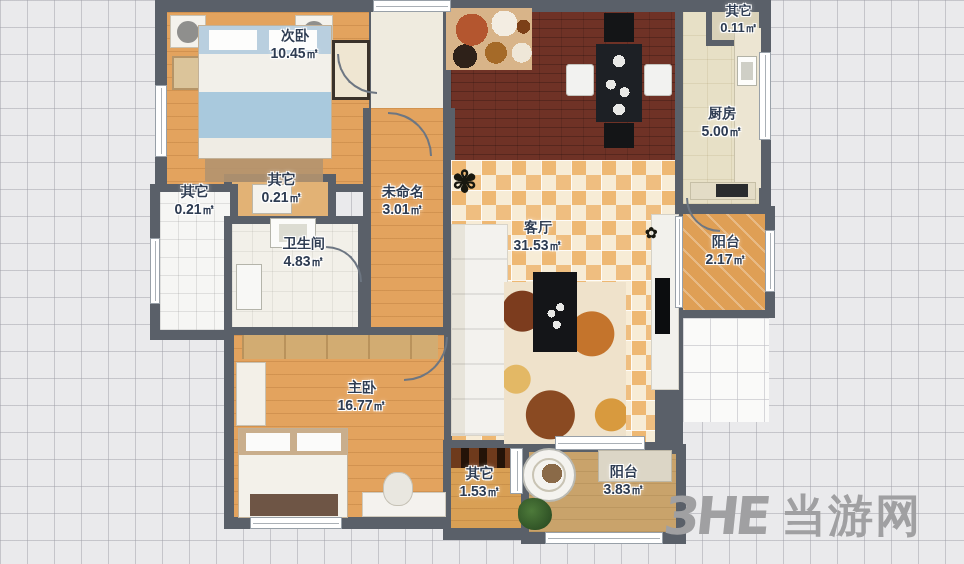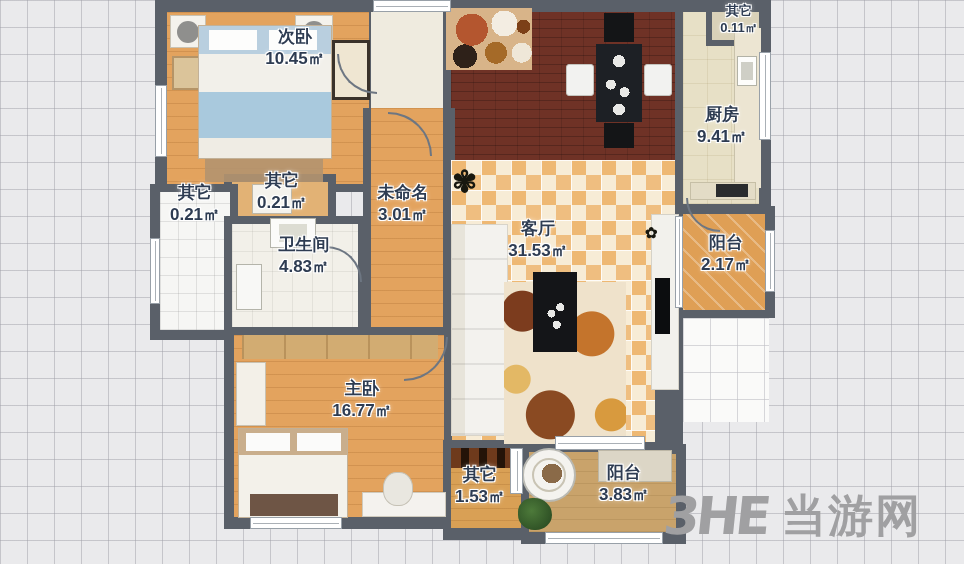--- a/index.html
+++ b/index.html
@@ -136,21 +136,21 @@
   #w8{left:675px;top:216px;width:8px;height:92px;}
   #w9{left:555px;top:436px;width:90px;height:14px;}
   #w10{left:510px;top:448px;width:13px;height:46px;}
   .door{position:absolute;z-index:5;}
   #d1{left:337px;top:54px;width:38px;height:38px;border-left:2px solid #6d7682;border-bottom:2px solid #6d7682;border-radius:0 0 0 100%;}
   #d2{left:326px;top:246px;width:34px;height:34px;border-right:2px solid #6d7682;border-top:2px solid #6d7682;border-radius:0 100% 0 0;}
   #d3{left:388px;top:112px;width:42px;height:42px;border-right:2px solid #6d7682;border-top:2px solid #6d7682;border-radius:0 100% 0 0;}
   #d4{left:686px;top:198px;width:32px;height:32px;border-left:2px solid #6d7682;border-bottom:2px solid #6d7682;border-radius:0 0 0 100%;}
   #d5{left:404px;top:337px;width:42px;height:42px;border-right:2px solid #6d7682;border-bottom:2px solid #6d7682;border-radius:0 0 100% 0;}
   
-  .rlabel{position:absolute;z-index:10;text-align:center;font-weight:bold;font-size:17px;line-height:1.32;color:#2e3c52;
+  .rlabel{position:absolute;z-index:10;text-align:center;font-weight:bold;font-size:14px;line-height:1.32;color:#2e3c52;
     text-shadow:-1px -1px 0 #fff,1px -1px 0 #fff,-1px 1px 0 #fff,1px 1px 0 #fff,0 0 5px #fff;}
   .rlabel span{display:block;}
   #l-secbed{left:235px;top:26px;width:120px;}
   #l-notch{left:700px;top:2px;width:78px;font-size:13px;}
   #l-kitchen{left:682px;top:104px;width:80px;}
   #l-other045{left:152px;top:182px;width:86px;}
   #l-other017{left:226px;top:170px;width:112px;}
   #l-unnamed{left:348px;top:182px;width:110px;}
   #l-bath{left:248px;top:234px;width:112px;}
   #l-living{left:478px;top:218px;width:120px;}
@@ -248,21 +248,21 @@
   <div class="rlabel" id="l-secbed">
     <span>次卧</span>
     <span>10.45㎡</span>
   </div>
   <div class="rlabel" id="l-notch">
     <span>其它</span>
     <span>0.11㎡</span>
   </div>
   <div class="rlabel" id="l-kitchen">
     <span>厨房</span>
-    <span>9.41㎡</span>
+    <span>5.00㎡</span>
   </div>
   <div class="rlabel" id="l-other045">
     <span>其它</span>
     <span>0.21㎡</span>
   </div>
   <div class="rlabel" id="l-other017">
     <span>其它</span>
     <span>0.21㎡</span>
   </div>
   <div class="rlabel" id="l-unnamed">

